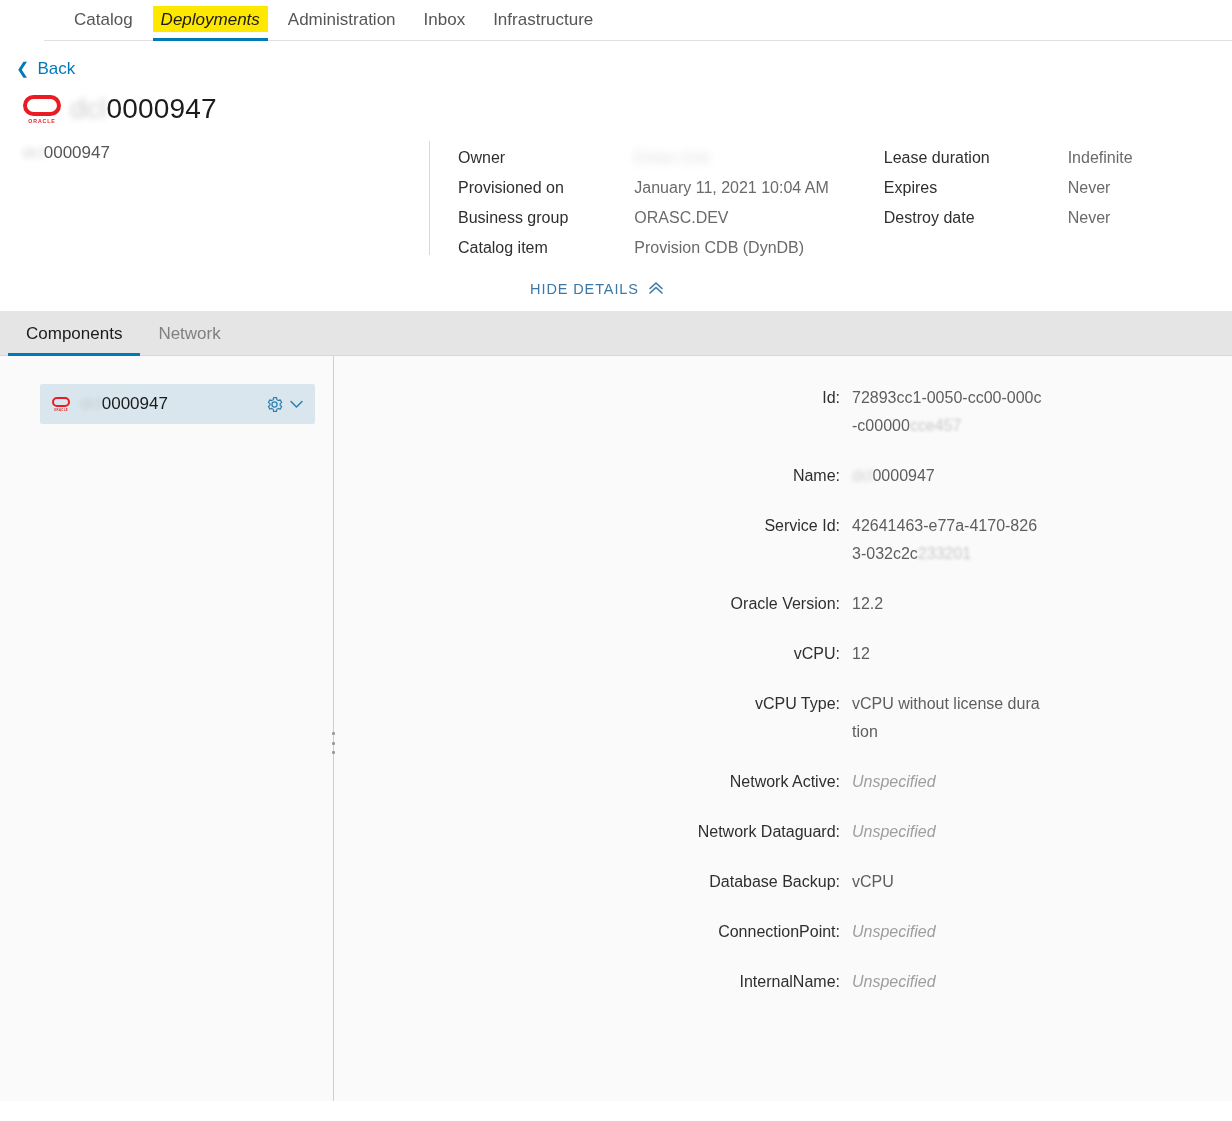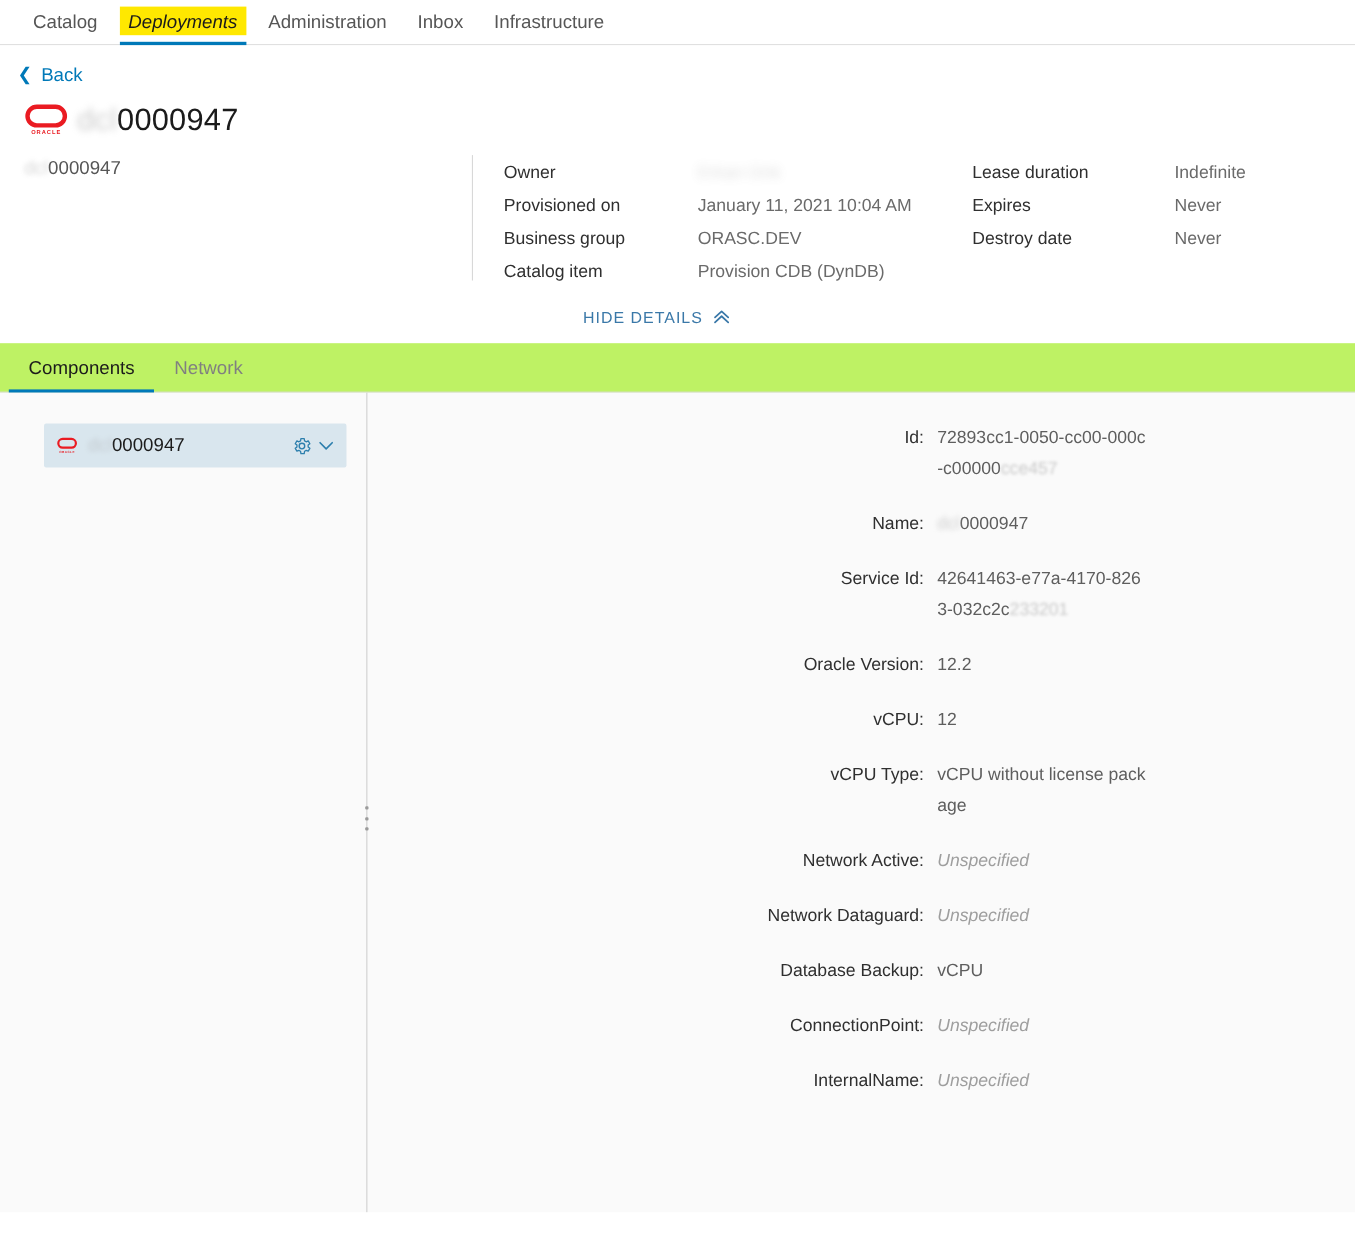--- a/index.html
+++ b/index.html
@@ -14,20 +14,21 @@
 
   
   .topnav {
     position: relative;
     height: 41px;
     background: #ffffff;
     border-bottom: 1px solid #e0e0e0;
     display: flex;
     align-items: center;
     padding-left: 16px;
+    margin-left: 44px;
   }
   .nav-item {
     position: relative;
     font-size: 17px;
     color: #565656;
     padding: 0 14px;
     line-height: 40px;
     height: 40px;
     cursor: pointer;
     white-space: nowrap;
@@ -123,32 +124,32 @@
     background: #d8d8d8;
   }
 
   
   .hide-details-row {
     display: flex; justify-content: center;
     padding-top: 18px; padding-bottom: 14px;
     padding-right: 38px;
   }
   .hide-details {
-    display: inline-flex; align-items: center; gap: 9px;
+    display: inline-flex; gap: 9px;
     color: #3a78a8; font-size: 14.5px; letter-spacing: .9px;
     cursor: pointer;
   }
   .dbl-chev { display:inline-block; line-height: 1; font-size: 15px; color:#3a78a8; }
 
   
   .tabbar {
     display: flex; align-items: flex-end;
     height: 45px;
     border-bottom: 1px solid #d9d9d9;
-    background: #bef264;
+    background: #e5e5e5;
     padding-left: 8px;
   }
   .tab {
     position: relative;
     font-size: 17px;
     color: #808080;
     padding: 0 18px 11px 18px;
     cursor: pointer;
   }
   .tab.active { color: #1b1b1b; }
@@ -363,21 +364,21 @@
         <div class="kv-value">12.2</div>
       </div>
 
       <div class="kv">
         <div class="kv-label">vCPU:</div>
         <div class="kv-value">12</div>
       </div>
 
       <div class="kv">
         <div class="kv-label">vCPU Type:</div>
-        <div class="kv-value">vCPU without license package</div>
+        <div class="kv-value">vCPU without license duration</div>
       </div>
 
       <div class="kv">
         <div class="kv-label">Network Active:</div>
         <div class="kv-value unspecified">Unspecified</div>
       </div>
 
       <div class="kv">
         <div class="kv-label">Network Dataguard:</div>
         <div class="kv-value unspecified">Unspecified</div>

